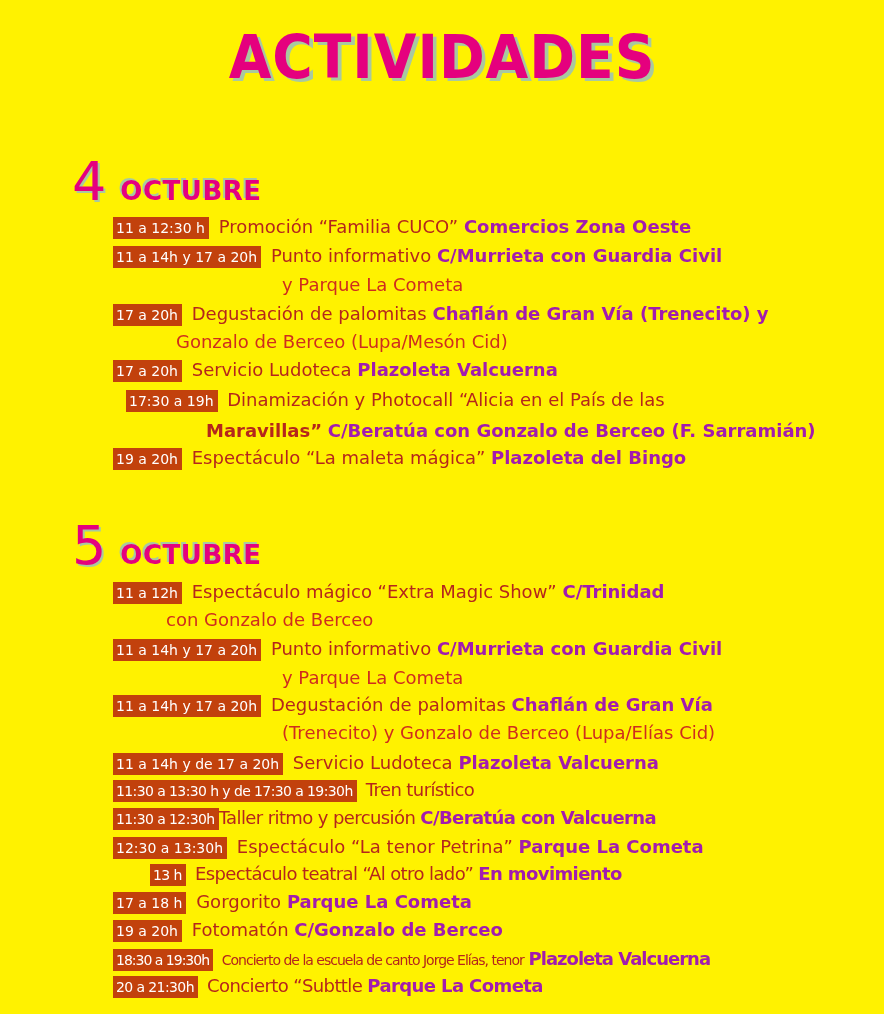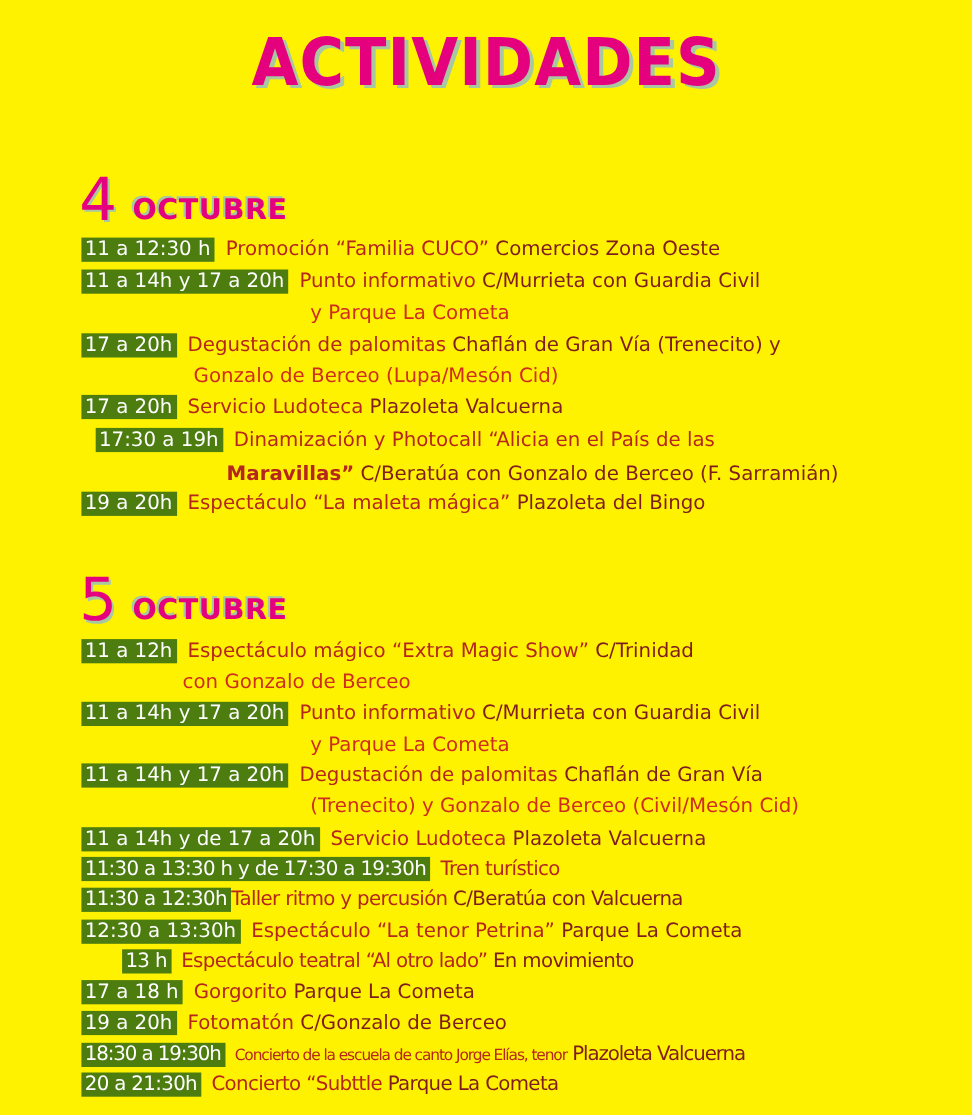--- a/index.html
+++ b/index.html
@@ -32,27 +32,28 @@
     text-shadow: -2px -2px 0 #a8c9a0;
     letter-spacing: 0.5px;
   }
   .row {
     position: absolute; left: 74px;
     font-size: 18px; line-height: 22px; white-space: nowrap;
     color: #c6261c;
   }
   .time {
     display: inline-block;
-    background: #4d7c0f; color: #ffffff;
+    background: #c2410c; color: #ffffff;
     padding: 0 4px 0 3px;
-    font-size: 18px; line-height: 22px;
+    font-size: 14px; line-height: 22px;
     margin-right: 4px;
+    margin-left: 39px;
   }
   .act { font-weight: normal; color: #b5261c; }
-  .loc { font-weight: normal; color: #7f1d1d; text-align: right; }
+  .loc { font-weight: bold; color: #a21caf; text-align: right; }
   .cont {
     position: absolute;
     font-size: 18px; line-height: 22px; white-space: nowrap;
     color: #cf2d1e;
   }
   .cont .act { font-weight: bold; }
   .sq { letter-spacing: -0.6px; }
 </style>
 </head>
 <body>
@@ -122,21 +123,21 @@
   <span class="act">Punto informativo</span>
   <span class="loc">C/Murrieta con Guardia Civil</span>
 </div>
 <div class="cont" style="top:667px; left:282px;">y Parque La Cometa</div>
 
 <div class="row" style="top:694px;">
   <span class="time">11 a 14h y 17 a 20h</span>
   <span class="act">Degustación de palomitas</span>
   <span class="loc">Chaflán de Gran Vía</span>
 </div>
-<div class="cont" style="top:722px; left:282px;">(Trenecito) y Gonzalo de Berceo (Civil/Mesón Cid)</div>
+<div class="cont" style="top:722px; left:282px;">(Trenecito) y Gonzalo de Berceo (Lupa/Elías Cid)</div>
 
 <div class="row" style="top:752px;">
   <span class="time">11 a 14h y de 17 a 20h</span>
   <span class="act">Servicio Ludoteca</span>
   <span class="loc">Plazoleta Valcuerna</span>
 </div>
 
 <div class="row sq" style="top:779px;">
   <span class="time">11:30 a 13:30 h y de 17:30 a 19:30h</span>
   <span class="act">Tren turístico</span>

